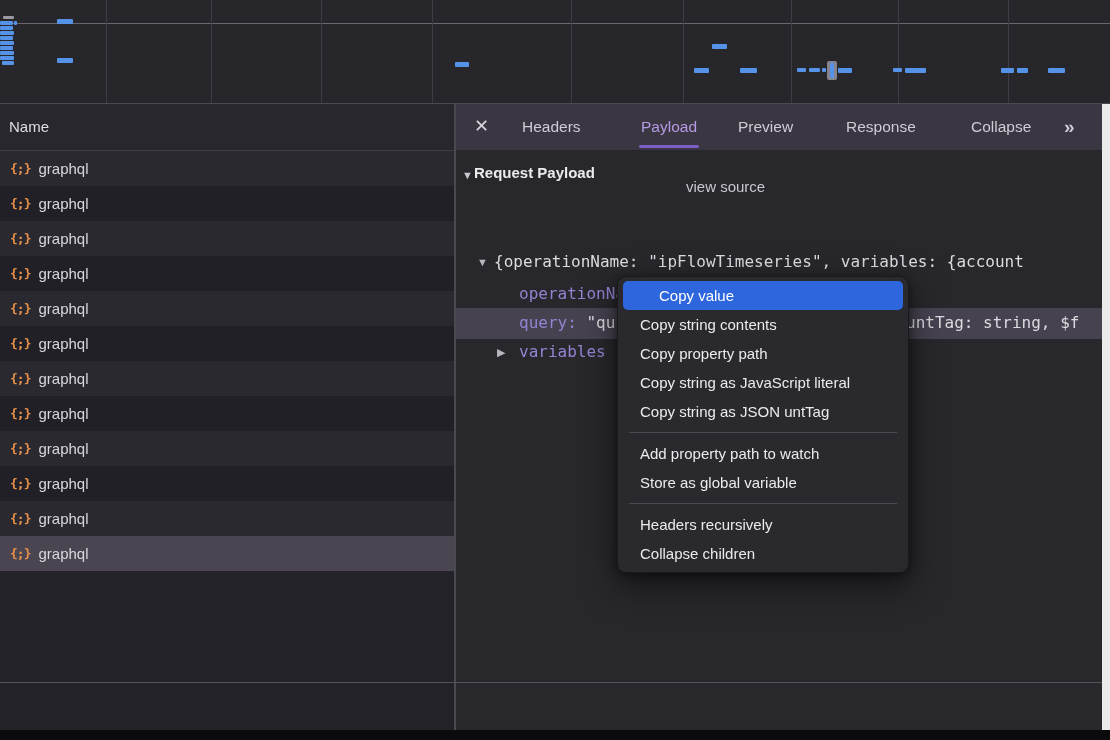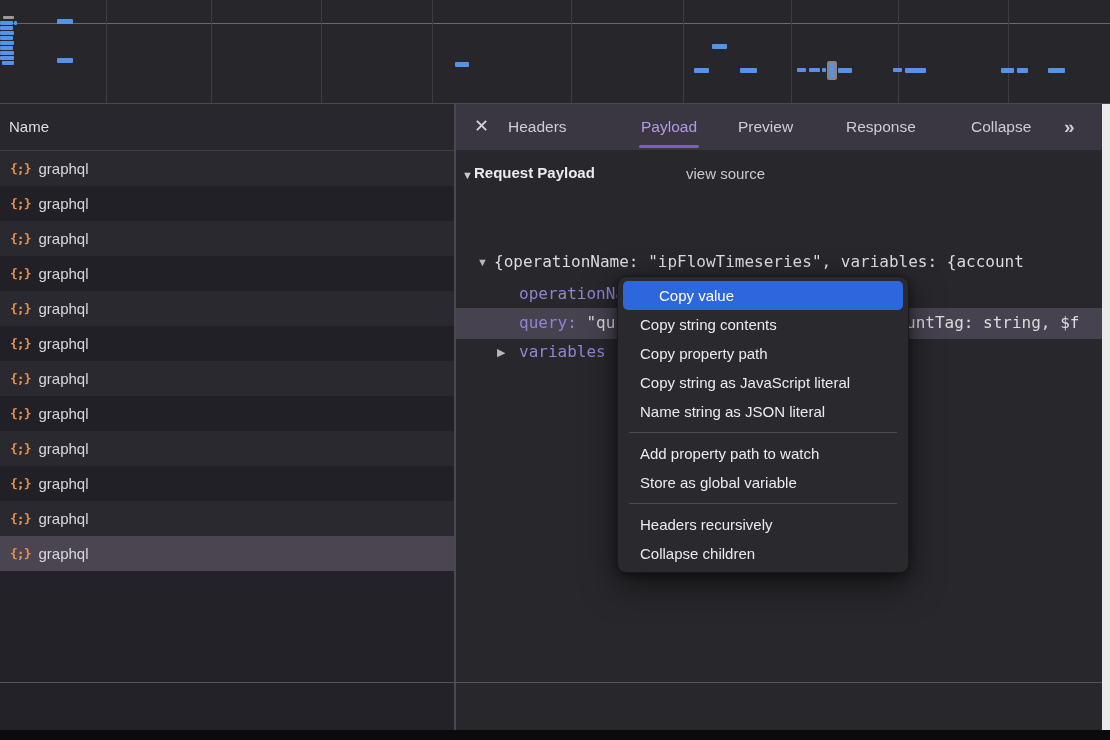--- a/index.html
+++ b/index.html
@@ -43,21 +43,21 @@
   .tab.selected{color:var(--tab-selected-purple);}
   .tab.selected::after{content:"";position:absolute;left:-2px;right:-2px;bottom:2px;height:3px;
     background:var(--underline-purple);border-radius:2px;}
   .overflow{position:absolute;left:608px;top:0;height:46px;line-height:46px;font-size:19px;
     font-weight:bold;color:#cfccd6;}
 
   .payload{position:relative;height:580px;overflow:hidden;}
   .sectionrow{position:absolute;left:0;top:14px;width:646px;height:26px;}
   .scaret{position:absolute;left:6px;top:5px;font-size:11px;color:#c9c8cd;}
   .stitle{position:absolute;left:18px;top:0;font-size:15px;font-weight:bold;color:#eceaee;}
-  .viewsource{position:absolute;left:230px;top:1px;font-size:15px;color:#c9c7cd;}
+  .viewsource{position:absolute;left:230px;top:14px;font-size:15px;color:#c9c7cd;}
 
   .trow{position:absolute;left:0;width:646px;height:26px;
     font-family:"DejaVu Sans Mono",monospace;font-size:16px;color:#dcdbdf;white-space:nowrap;overflow:hidden;}
   .trow .caret{position:absolute;font-size:11px;color:#b8b7bd;top:6px;font-family:"Liberation Sans",sans-serif;}
   .key{color:var(--key-purple);}
   .str{color:var(--string-cyan);}
   .row-preview{top:100px;}
   .row-preview .caret{left:21px;}
   .row-preview .txt{position:absolute;left:38px;top:2px;}
   .row-op{top:132px;}
@@ -180,21 +180,21 @@
           <span class="nlabel">graphql</span>
         </div>
       </div>
   </div>
 
   <div class="vdivider"></div>
 
   <div class="rightpane">
     <div class="tabbar">
       <span class="closex">✕</span>
-      <span class="tab" style="left:52px">Headers</span>
+      <span class="tab" style="left:66px">Headers</span>
       <span class="tab selected" style="left:185px">Payload</span>
       <span class="tab" style="left:282px">Preview</span>
       <span class="tab" style="left:390px">Response</span>
       <span class="tab" style="left:515px">Collapse</span>
       <span class="overflow">»</span>
     </div>
 
     <div class="payload">
       <div class="sectionrow">
         <span class="scaret">▼</span>
@@ -225,21 +225,21 @@
 
   <div class="botdiv"></div>
   <div class="whitestrip"></div>
   <div class="bottombar"></div>
 
   <div class="ctxmenu">
       <div class="mitem hl">Copy value</div>
       <div class="mitem">Copy string contents</div>
       <div class="mitem">Copy property path</div>
       <div class="mitem">Copy string as JavaScript literal</div>
-      <div class="mitem">Name string as JSON literal</div>
+      <div class="mitem">Copy string as JSON untTag</div>
       <div class="msep"></div>
       <div class="mitem">Add property path to watch</div>
       <div class="mitem">Store as global variable</div>
       <div class="msep"></div>
       <div class="mitem">Headers recursively</div>
       <div class="mitem">Collapse children</div>
     </div>
 
 </div>
 

